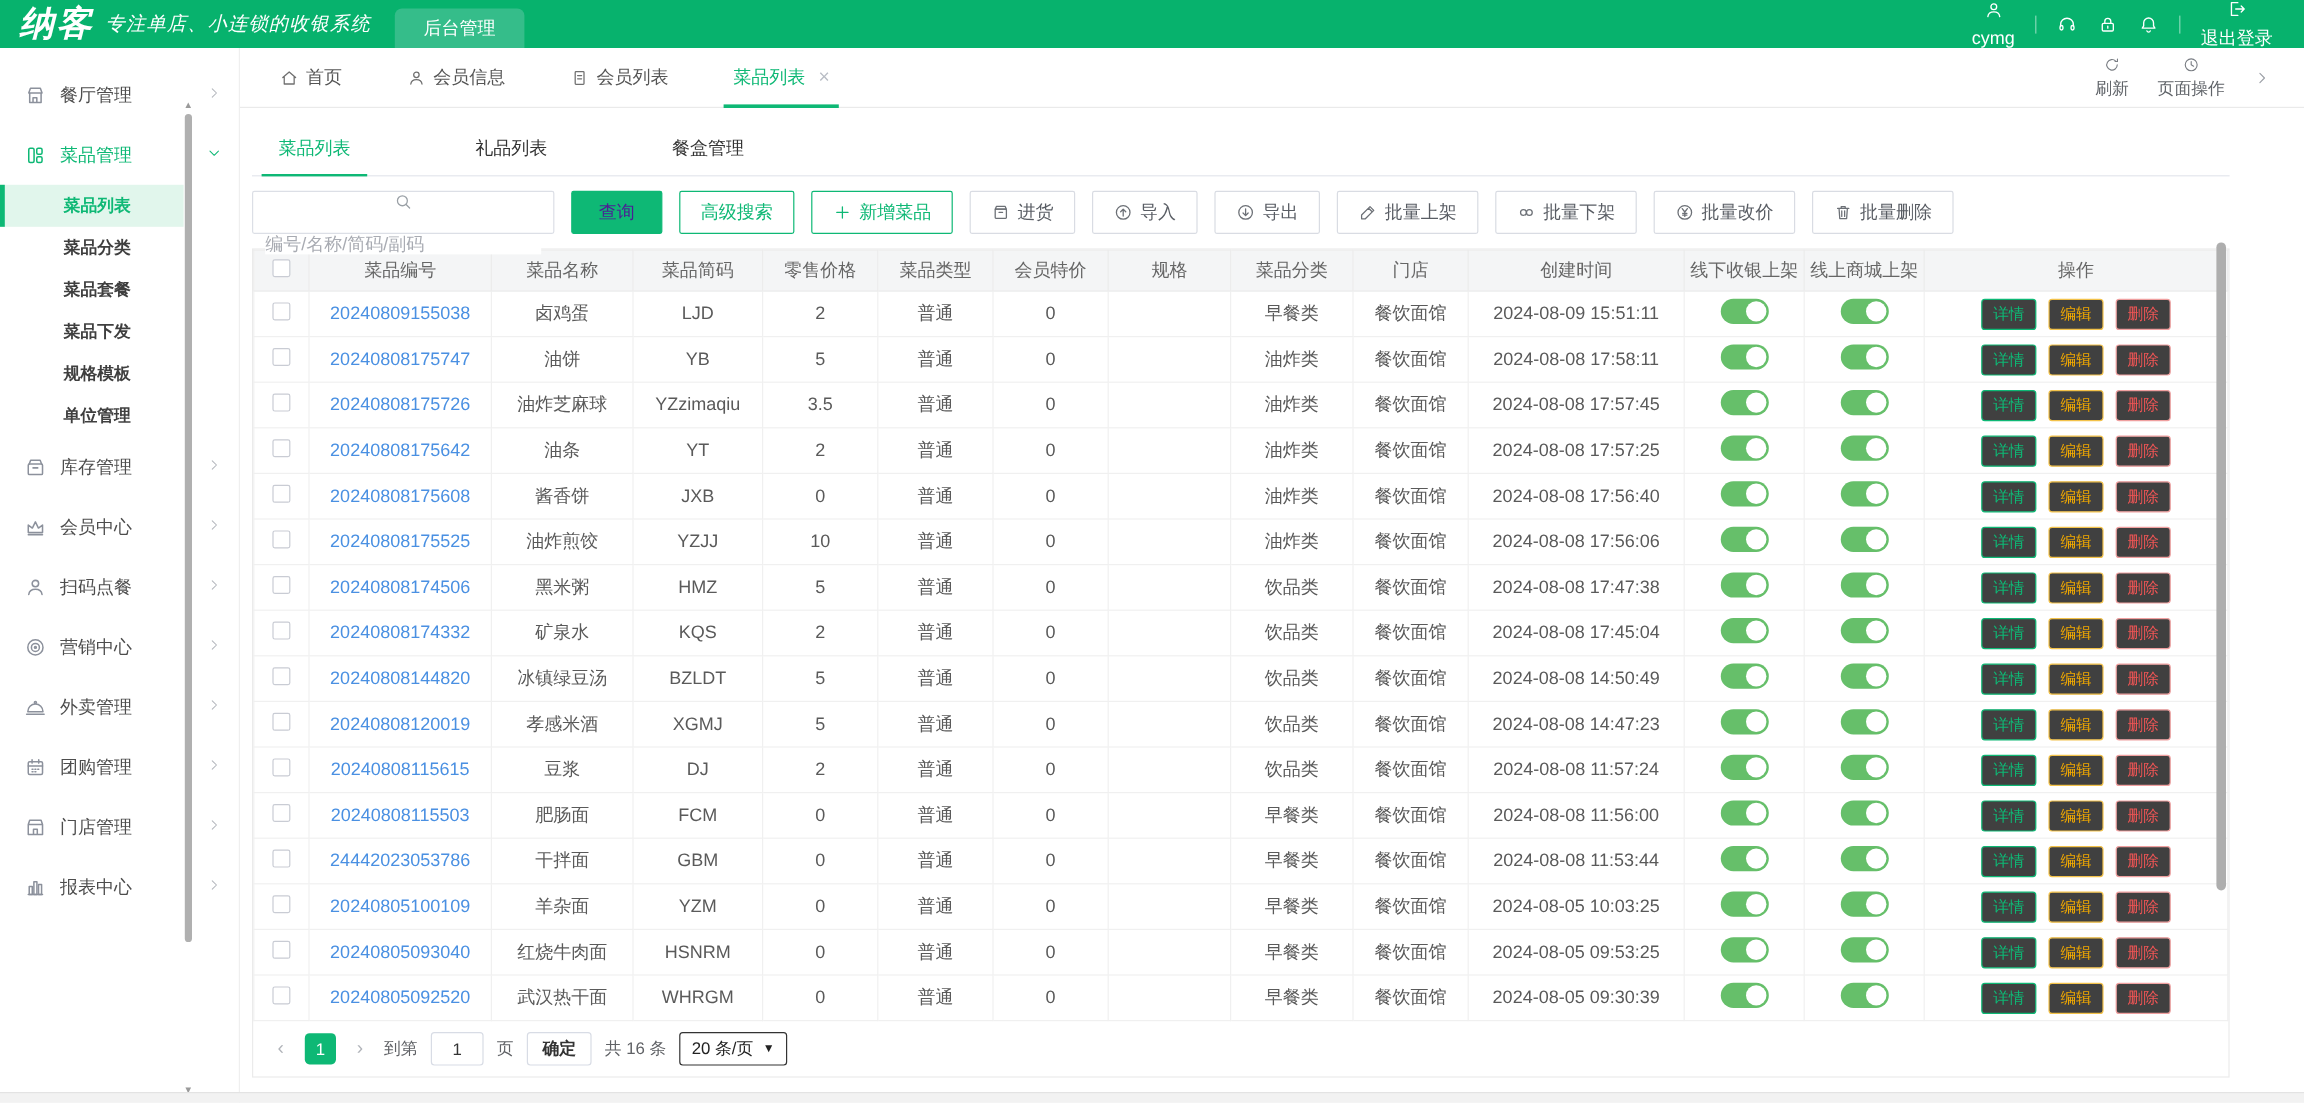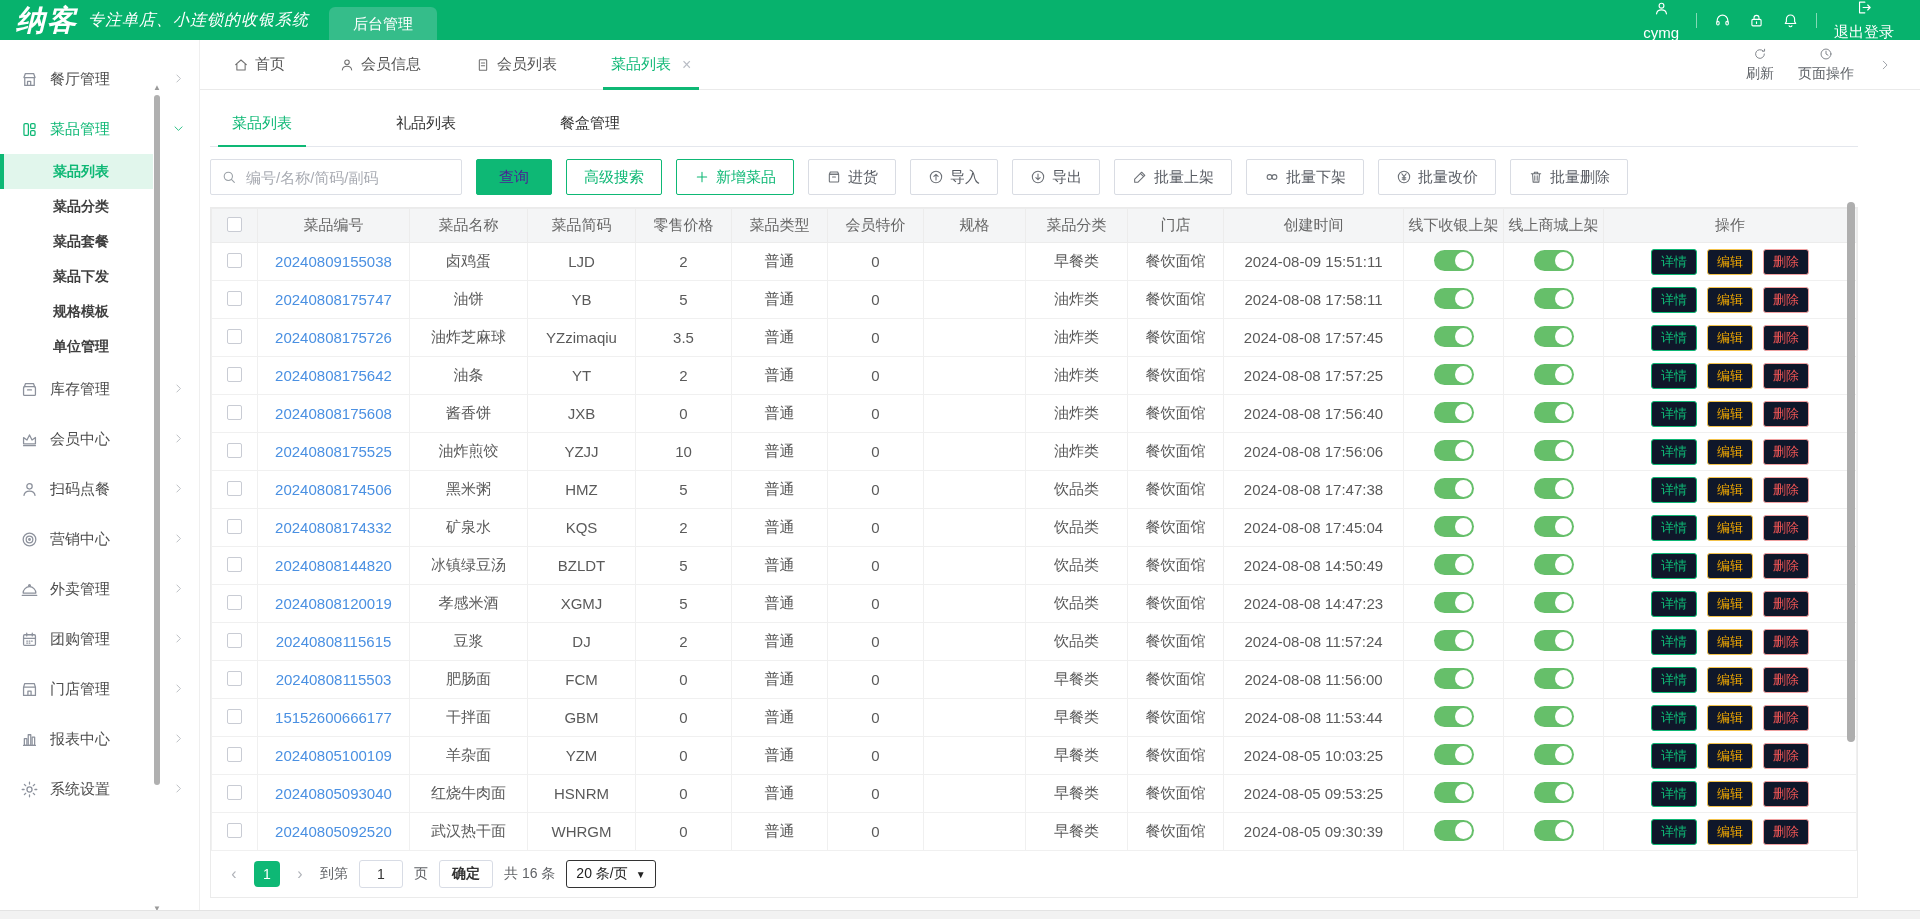--- a/index.html
+++ b/index.html
@@ -45,38 +45,38 @@
   .tabbar-right .icon { color:#7a7e84; }
   .tabbar-right .icon svg { width:14px; height:14px; }
 
   .card { margin:11px 62px 0 10px; }
   .subtabs { height:46px; border-bottom:1px solid #e4e7ed; display:flex; align-items:flex-end; padding:0 8px; }
   .subtab { padding:0 14px 13px; margin-right:76px; font-size:15px; color:#333; position:relative; cursor:pointer; }
   .subtab.active { color:#0eb875; }
   .subtab.active::after { content:''; position:absolute; left:0; right:0; bottom:-1px; height:2px; background:#0eb875; }
 
   .toolbar { display:flex; align-items:center; padding:12px 0; gap:14px; }
-  .search-box { width:252px; height:36px; border:1px solid #dcdfe6; border-radius:2px; display:flex; align-items:center; padding:0 10px; gap:9px; color:#9aa0a6; background:#fff; }
+  .search-box { width:252px; height:36px; border:1px solid #dcdfe6; border-radius:2px; display:flex; align-items:center; padding:0 10px; gap:19px; color:#9aa0a6; background:#fff;flex-direction:column; }
   .search-box input { border:none; outline:none; font-size:15px; width:100%; color:#333; font-family:inherit; }
   .search-box input::placeholder { color:#a8abb2; }
   .btn { height:36px; display:inline-flex; align-items:center; justify-content:center; gap:6px; padding:0 17px; font-size:15px; border-radius:2px; border:1px solid transparent; cursor:pointer; background:#fff; font-family:inherit; white-space:nowrap; }
   .btn-primary { background:#0eb875; color:#4c1d95; border-color:#0eb875; padding:0 22px;text-align:right; }
   .btn-green { color:#0eb875; border-color:#0eb875; }
   .btn-gray { color:#595d64; border-color:#d9dce3; }
   .btn-gray .icon { color:#6c7076; }
 
   .table-frame { border:1px solid #ebebeb; }
   table { width:100%; border-collapse:collapse; table-layout:fixed; font-size:15px; color:#5a5a5a; }
   th { height:34px; background:#f4f5f6; font-weight:normal; color:#666; border:1px solid #ececec; font-size:15px; }
   td { height:38px; text-align:center; border:1px solid #f0f0f0; overflow:hidden; white-space:nowrap; }
   a.idlink { color:#4a90e2; text-decoration:none; cursor:pointer; }
   .checkbox { width:15px; height:15px; border:1px solid #c9ccd4; border-radius:2px; display:inline-block; background:#fff; cursor:pointer; }
   .toggle { width:40px; height:21px; border-radius:11px; background:#66bf6a; display:inline-block; position:relative; cursor:pointer; }
   .toggle::after { content:''; position:absolute; right:2px; top:2px; width:17px; height:17px; border-radius:50%; background:#fff; }
-  .mini-btn { display:inline-block; padding:3px 9px; border-radius:3px; font-size:13px; border:1px solid; background:#0f172a; margin:0 5px; cursor:pointer; font-family:inherit; }
+  .mini-btn { display:inline-block; padding:3px 9px; border-radius:3px; font-size:13px; border:1px solid; background:#404040; margin:0 5px; cursor:pointer; font-family:inherit; }
   .mini-detail { color:#0eb875; border-color:#0eb875; }
   .mini-edit { color:#f0a800; border-color:#f3c24a; }
   .mini-delete { color:#f05555; border-color:#f0a0a0; }
 
   .pagination { display:flex; align-items:center; gap:11px; padding:9px 14px; font-size:14px; color:#606266; }
   .pg-arrow { color:#b0b3b9; font-size:16px; width:18px; text-align:center; cursor:pointer; }
   .pg-current { width:26px; height:26px; background:#0eb875; color:#fff; border-radius:4px; display:flex; align-items:center; justify-content:center; font-size:14px; cursor:pointer; }
   .pg-input { width:44px; height:28px; border:1px solid #d8dce5; border-radius:3px; text-align:center; font-size:14px; color:#333; outline:none; font-family:inherit; }
   .pg-confirm { height:28px; padding:0 12px; border:1px solid #d8dce5; border-radius:3px; background:#fff; font-size:14px; color:#333; font-weight:bold; cursor:pointer; font-family:inherit; }
   .pg-select { height:28px; border:1px solid #333; border-radius:3px; display:flex; align-items:center; gap:8px; padding:0 9px; font-size:14px; color:#222; cursor:pointer; }
@@ -259,32 +259,20 @@
       <div class="side-group">
         <span class="icon g-icon">
           <svg viewBox="0 0 24 24" fill="none" stroke="currentColor" stroke-width="1.6" stroke-linecap="round" stroke-linejoin="round">
             <path d="M4.5 19.5h15"></path>
             <rect x="5.5" y="11" width="3.2" height="8.5"></rect>
             <rect x="10.4" y="6" width="3.2" height="13.5"></rect>
             <rect x="15.3" y="9" width="3.2" height="10.5"></rect>
           </svg>
         </span>
         <span>报表中心</span>
-        <span class="chev"><svg viewBox="0 0 24 24" fill="none" stroke="currentColor" stroke-width="1.6" stroke-linecap="round" stroke-linejoin="round">
-            <path d="M9 5.5l6.5 6.5L9 18.5"></path>
-          </svg></span>
-      </div>
-      <div class="side-group">
-        <span class="icon g-icon">
-          <svg viewBox="0 0 24 24" fill="none" stroke="currentColor" stroke-width="1.6" stroke-linecap="round" stroke-linejoin="round">
-            <circle cx="12" cy="12" r="3.2"></circle>
-            <path d="M12 2.8v2.4M12 18.8v2.4M2.8 12h2.4M18.8 12h2.4M5.5 5.5l1.7 1.7M16.8 16.8l1.7 1.7M18.5 5.5l-1.7 1.7M7.2 16.8l-1.7 1.7"></path>
-          </svg>
-        </span>
-        <span>系统设置</span>
         <span class="chev"><svg viewBox="0 0 24 24" fill="none" stroke="currentColor" stroke-width="1.6" stroke-linecap="round" stroke-linejoin="round">
             <path d="M9 5.5l6.5 6.5L9 18.5"></path>
           </svg></span>
       </div>
     </nav>
   <div class="side-scroll-arrow" style="top:44px;">▲</div>
   <div class="side-scroll"></div>
   <div class="side-scroll-arrow" style="bottom:6px;">▼</div>
 </aside>
 
@@ -671,21 +659,21 @@
               <td></td>
               <td>早餐类</td>
               <td>餐饮面馆</td>
               <td>2024-08-08 11:56:00</td>
               <td><span class="toggle"></span></td>
               <td><span class="toggle"></span></td>
               <td><button class="mini-btn mini-detail">详情</button><button class="mini-btn mini-edit">编辑</button><button class="mini-btn mini-delete">删除</button></td>
             </tr>
             <tr>
               <td><span class="checkbox"></span></td>
-              <td><a class="idlink">15152600666177</a></td>
+              <td><a class="idlink">24442023053786</a></td>
               <td>干拌面</td>
               <td>GBM</td>
               <td>0</td>
               <td>普通</td>
               <td>0</td>
               <td></td>
               <td>早餐类</td>
               <td>餐饮面馆</td>
               <td>2024-08-08 11:53:44</td>
               <td><span class="toggle"></span></td>

